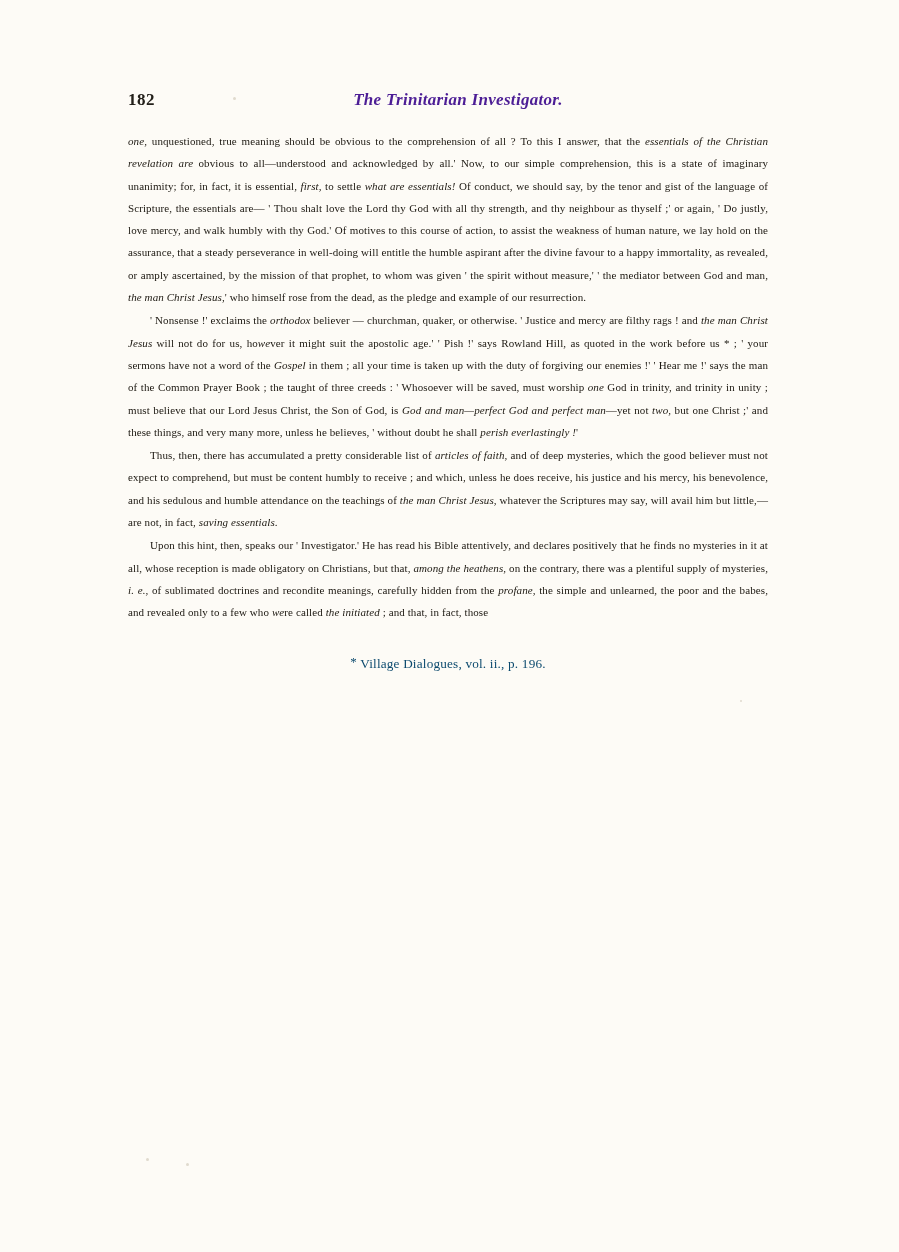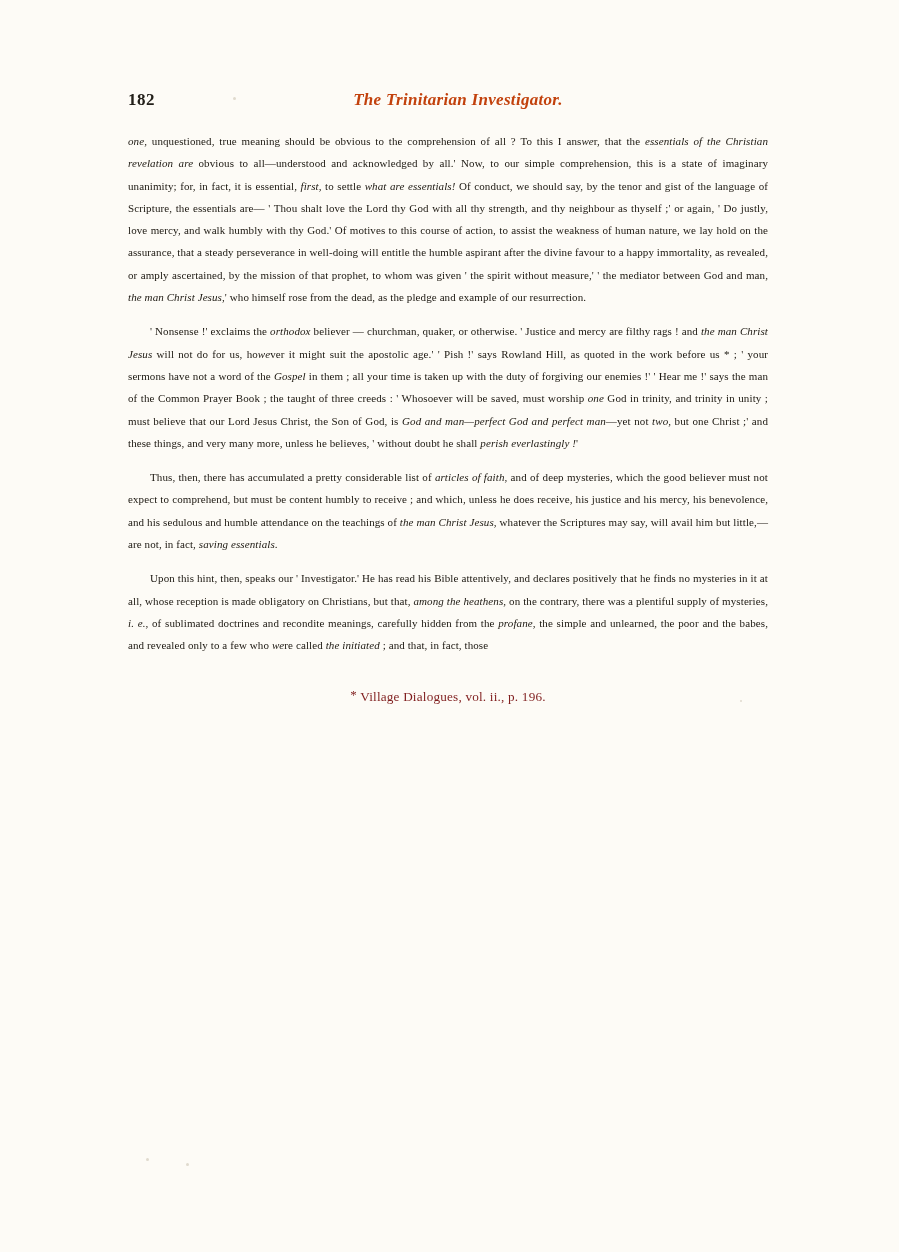--- a/index.html
+++ b/index.html
@@ -40,46 +40,46 @@
     color: #23201a;
     width: 70px;
   }
   .head-title {
     flex: 1;
     text-align: center;
     font-style: italic;
     font-weight: bold;
     font-size: 17px;
     letter-spacing: 0.3px;
-    color: #c2410c;
+    color: #4c1d95;
     padding-right: 50px;
   }
   .body-text p {
     margin: 0 0 0 0;
     text-align: justify;
     text-justify: inter-word;
     font-size: 11px;
     line-height: 22.3px;
     color: #1b1710;
     letter-spacing: 0.1px;
   }
   .body-text p + p {
-    margin-top: 12px;
+    margin-top: 1px;
   }
   .body-text p.indent {
     text-indent: 22px;
   }
   em {
     font-style: italic;
   }
   .footnote {
     margin-top: 30px;
     text-align: center;
     font-size: 13.2px;
-    color: #7f1d1d;
+    color: #0c4a6e;
     letter-spacing: 0.2px;
   }
   .footnote .ast {
     font-size: 13px;
     vertical-align: 2px;
   }
   .speck {
     position: absolute;
     background: #c9c0ad;
     border-radius: 50%;

